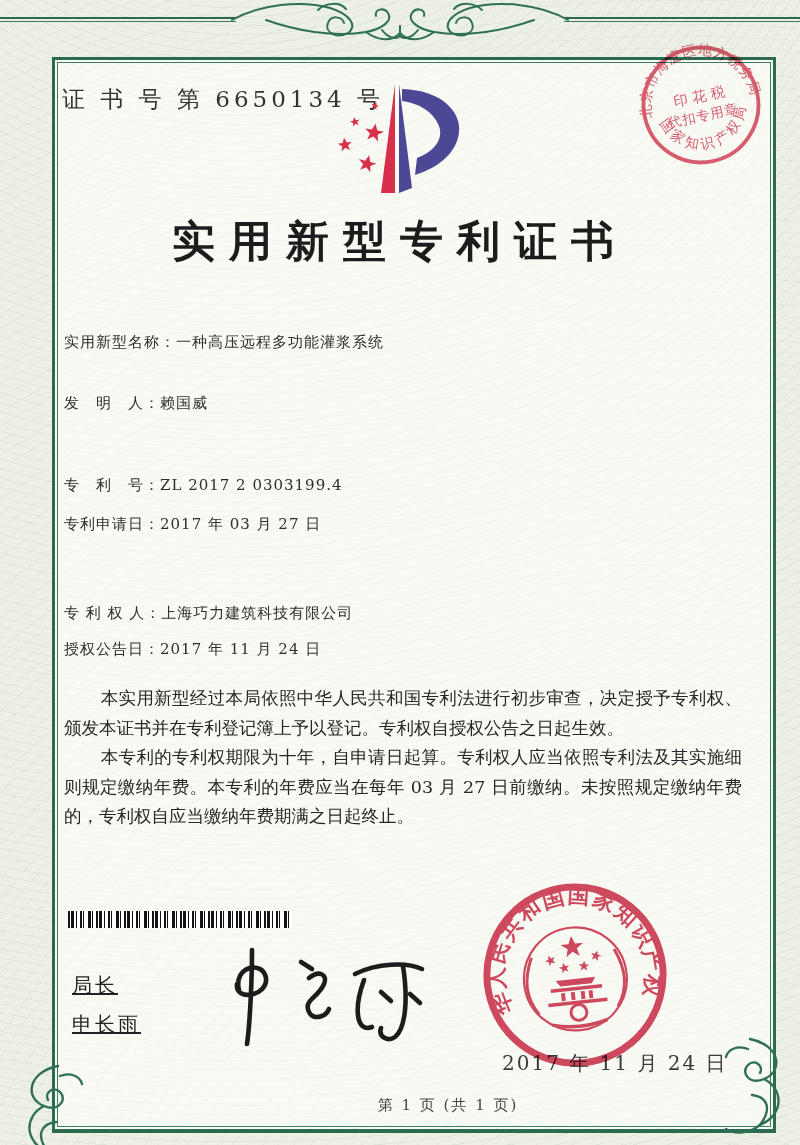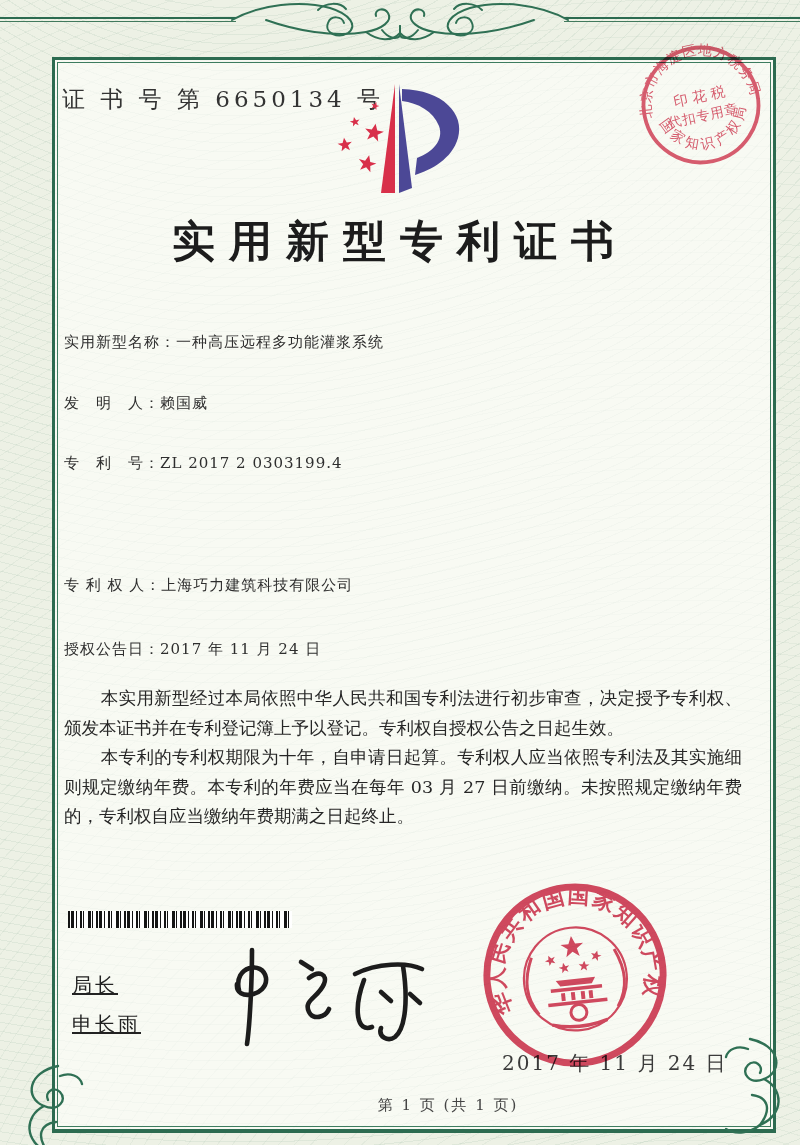--- a/index.html
+++ b/index.html
@@ -28,21 +28,21 @@
   .corner-ornament{position:absolute;}
   .corner-ornament.bl{left:6px;top:1062px;}
   .corner-ornament.br{left:722px;top:1035px;transform:scaleX(-1);}
   
   .cert-number{position:absolute;left:62px;top:84px;font-size:23px;letter-spacing:4px;color:#333;}
   .logo{position:absolute;left:325px;top:80px;}
   .tax-stamp{position:absolute;left:634px;top:38px;transform:rotate(-12deg);opacity:.88;mix-blend-mode:multiply;}
   .title{position:absolute;left:0;top:213px;width:100%;text-align:center;font-size:43px;font-weight:600;letter-spacing:14px;color:#1c1c1c;}
   
   .field{position:absolute;left:64px;font-size:15px;letter-spacing:1px;white-space:nowrap;color:#2e2e2e;}
-  .f0{top:333px}.f1{top:394px}.f2{top:454px}.f3{top:515px}.f4{top:576px}.f5{top:640px}
+  .f0{top:333px}.f1{top:394px}.f2{top:476px}.f3{top:515px}.f4{top:604px}.f5{top:640px}
   
   .body-text{position:absolute;left:64px;top:684px;width:678px;font-size:17.5px;line-height:29.5px;text-align:justify;color:#262626;}
   .body-text p{margin:0;text-indent:2.1em;}
   
   .barcode{position:absolute;left:68px;top:911px;width:224px;height:17px;
     background:repeating-linear-gradient(90deg,#141414 0 2px,#fff 2px 3px,#141414 3px 6px,#fff 6px 8px,#141414 8px 9px,#fff 9px 12px,#141414 12px 14px,#fff 14px 15px,#141414 15px 16px,#fff 16px 20px,#141414 20px 23px,#fff 23px 24px,#141414 24px 25px,#fff 25px 28px);}
   .director{position:absolute;left:72px;top:972px;font-size:20px;letter-spacing:3px;color:#222;text-decoration:underline;}
   .director div{margin-bottom:12px;}
   .signature{position:absolute;left:205px;top:938px;}
   .seal{position:absolute;left:476px;top:876px;transform:rotate(-6deg);mix-blend-mode:multiply;opacity:.92;}
@@ -122,20 +122,21 @@
     </text>
     <text class="stamp-text" x="70" y="66" font-size="15" text-anchor="middle">印 花 税</text>
     <text class="stamp-text" x="70" y="86" font-size="14" letter-spacing="1" text-anchor="middle">代扣专用章</text>
   </svg>
 
   <div class="title">实用新型专利证书</div>
 
   <div class="field f0"><span>实用新型名称：</span><span>一种高压远程多功能灌浆系统</span></div>
   <div class="field f1"><span>发　明　人：</span><span>赖国威</span></div>
   <div class="field f2"><span>专　利　号：</span><span>ZL 2017 2 0303199.4</span></div>
+  <div class="field f3"><span>专利申请日：</span><span>2017 年 03 月 27 日</span></div>
   <div class="field f4"><span>专 利 权 人：</span><span>上海巧力建筑科技有限公司</span></div>
   <div class="field f5"><span>授权公告日：</span><span>2017 年 11 月 24 日</span></div>
 
   <div class="body-text">
     <p>本实用新型经过本局依照中华人民共和国专利法进行初步审查，决定授予专利权、颁发本证书并在专利登记簿上予以登记。专利权自授权公告之日起生效。</p>
     <p>本专利的专利权期限为十年，自申请日起算。专利权人应当依照专利法及其实施细则规定缴纳年费。本专利的年费应当在每年 03 月 27 日前缴纳。未按照规定缴纳年费的，专利权自应当缴纳年费期满之日起终止。</p>
   </div>
 
   <div class="barcode"></div>
 

